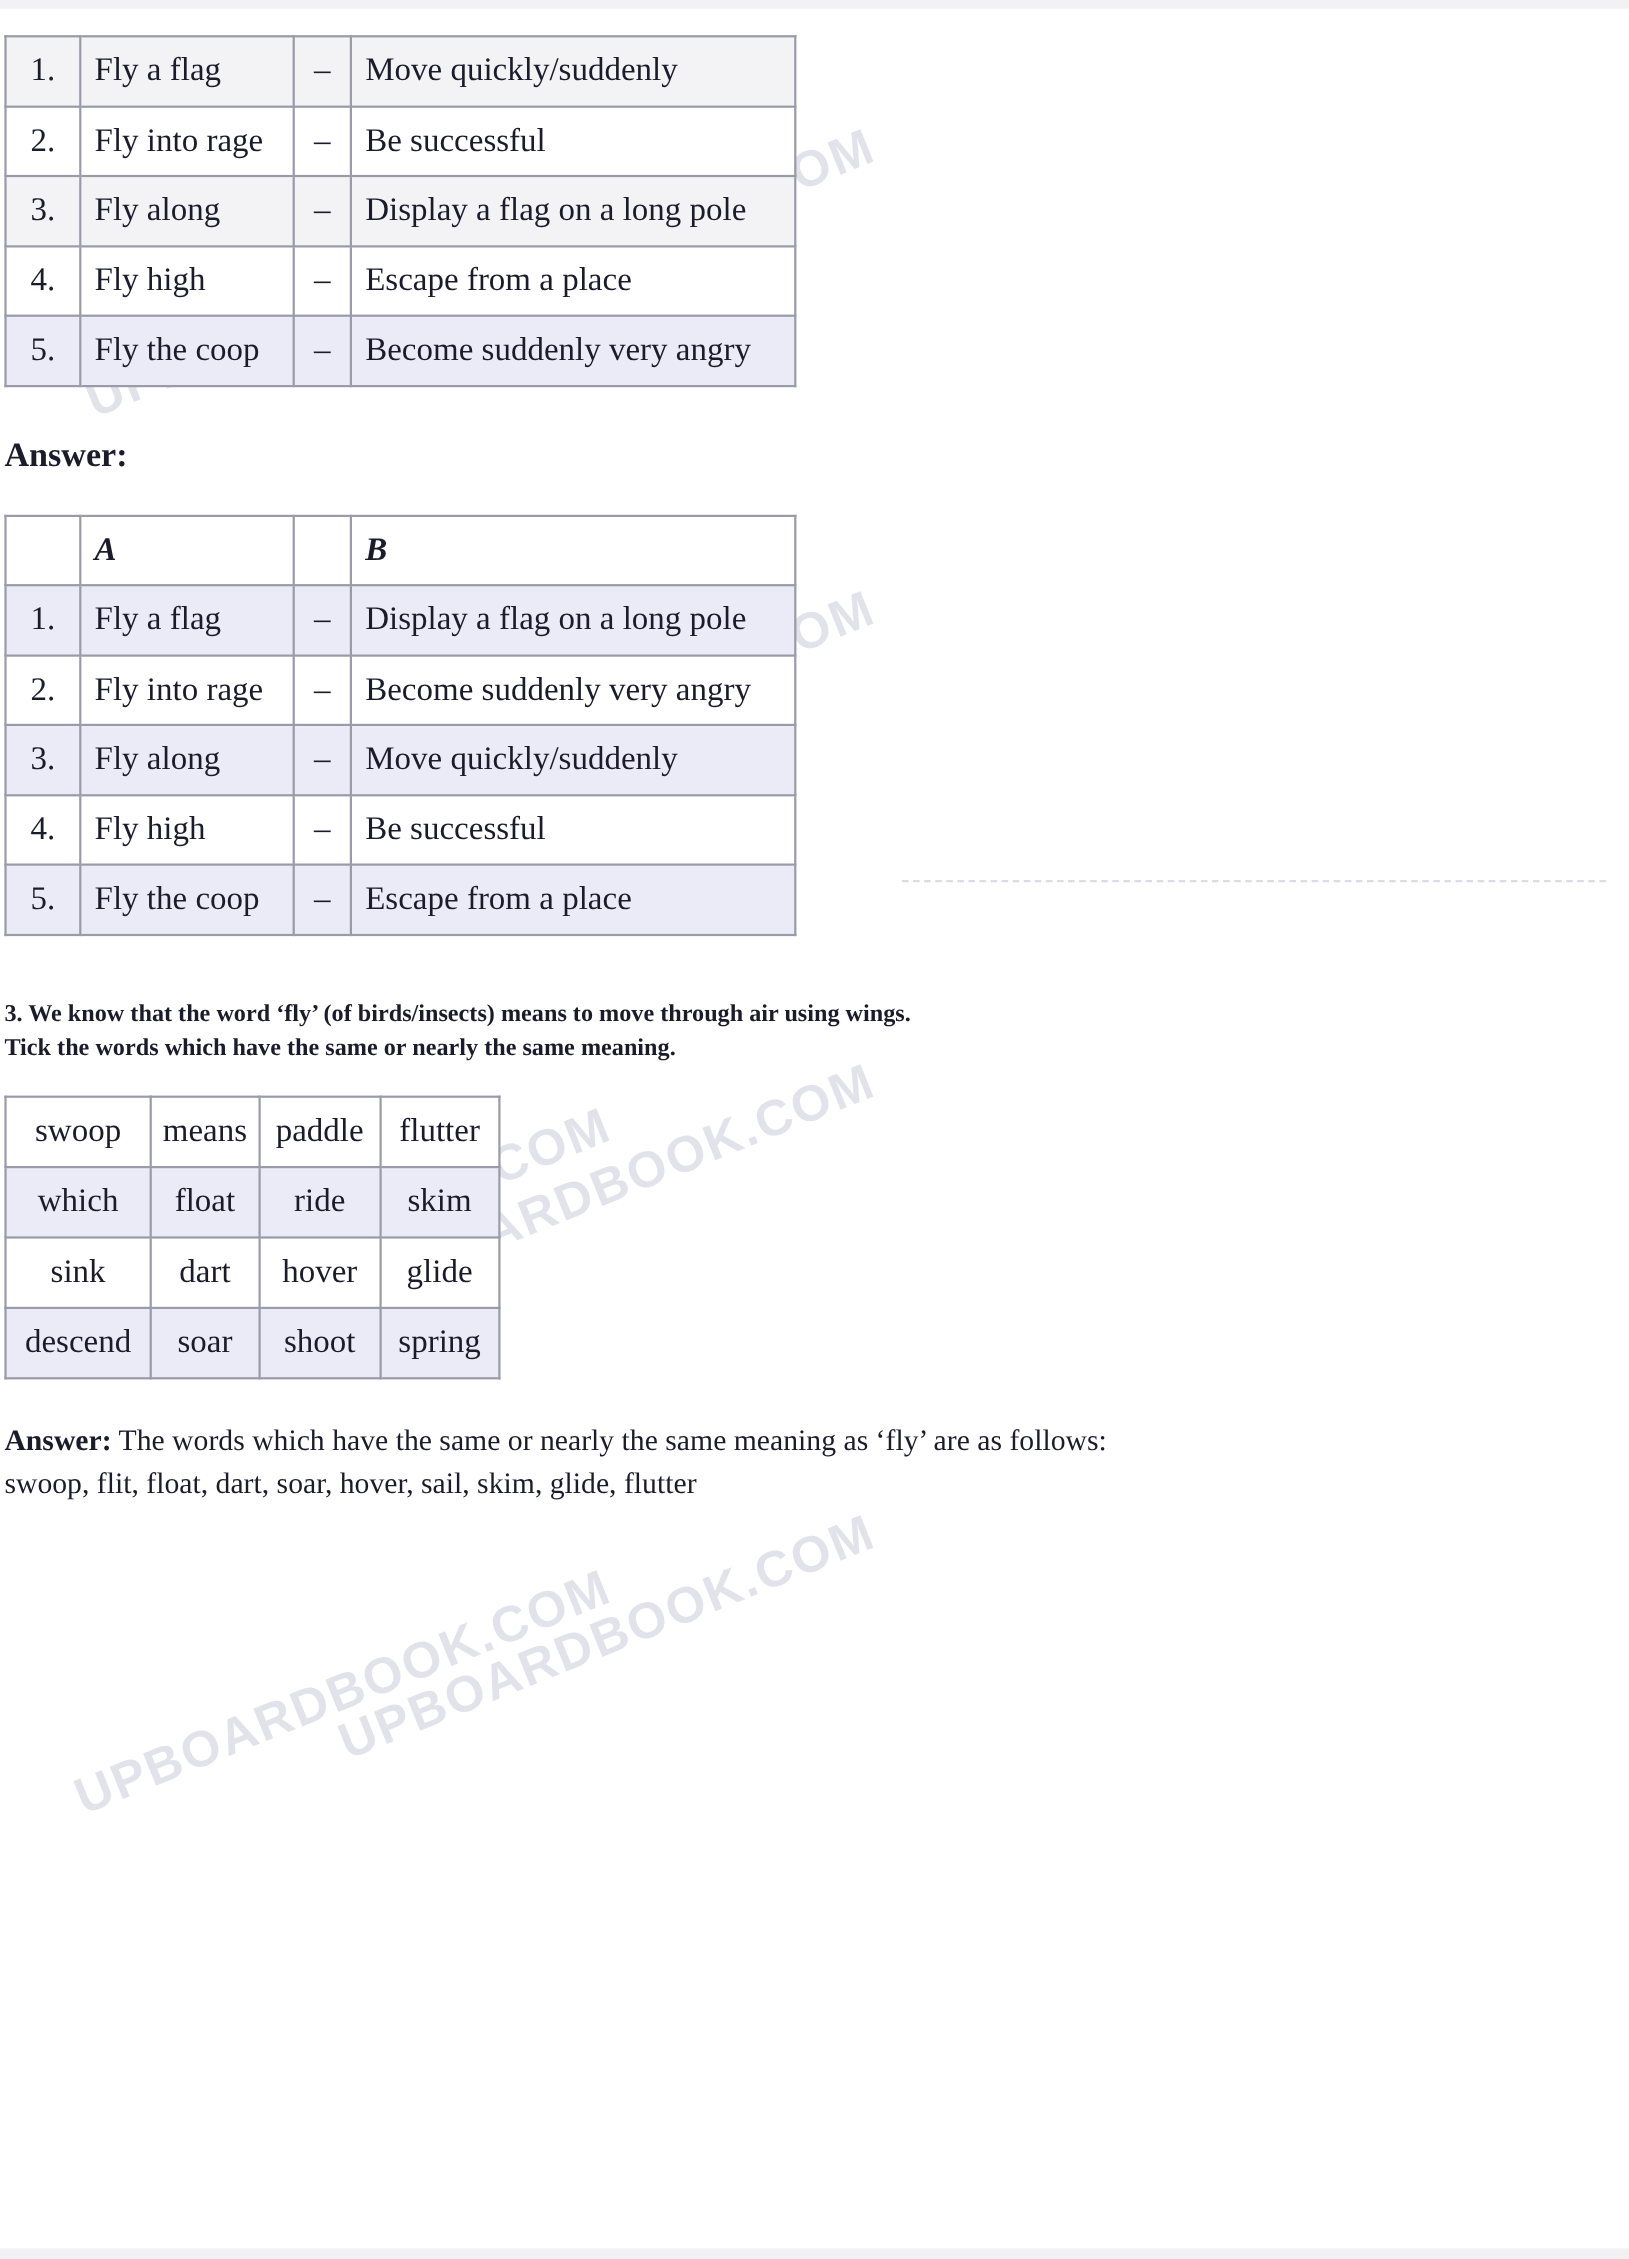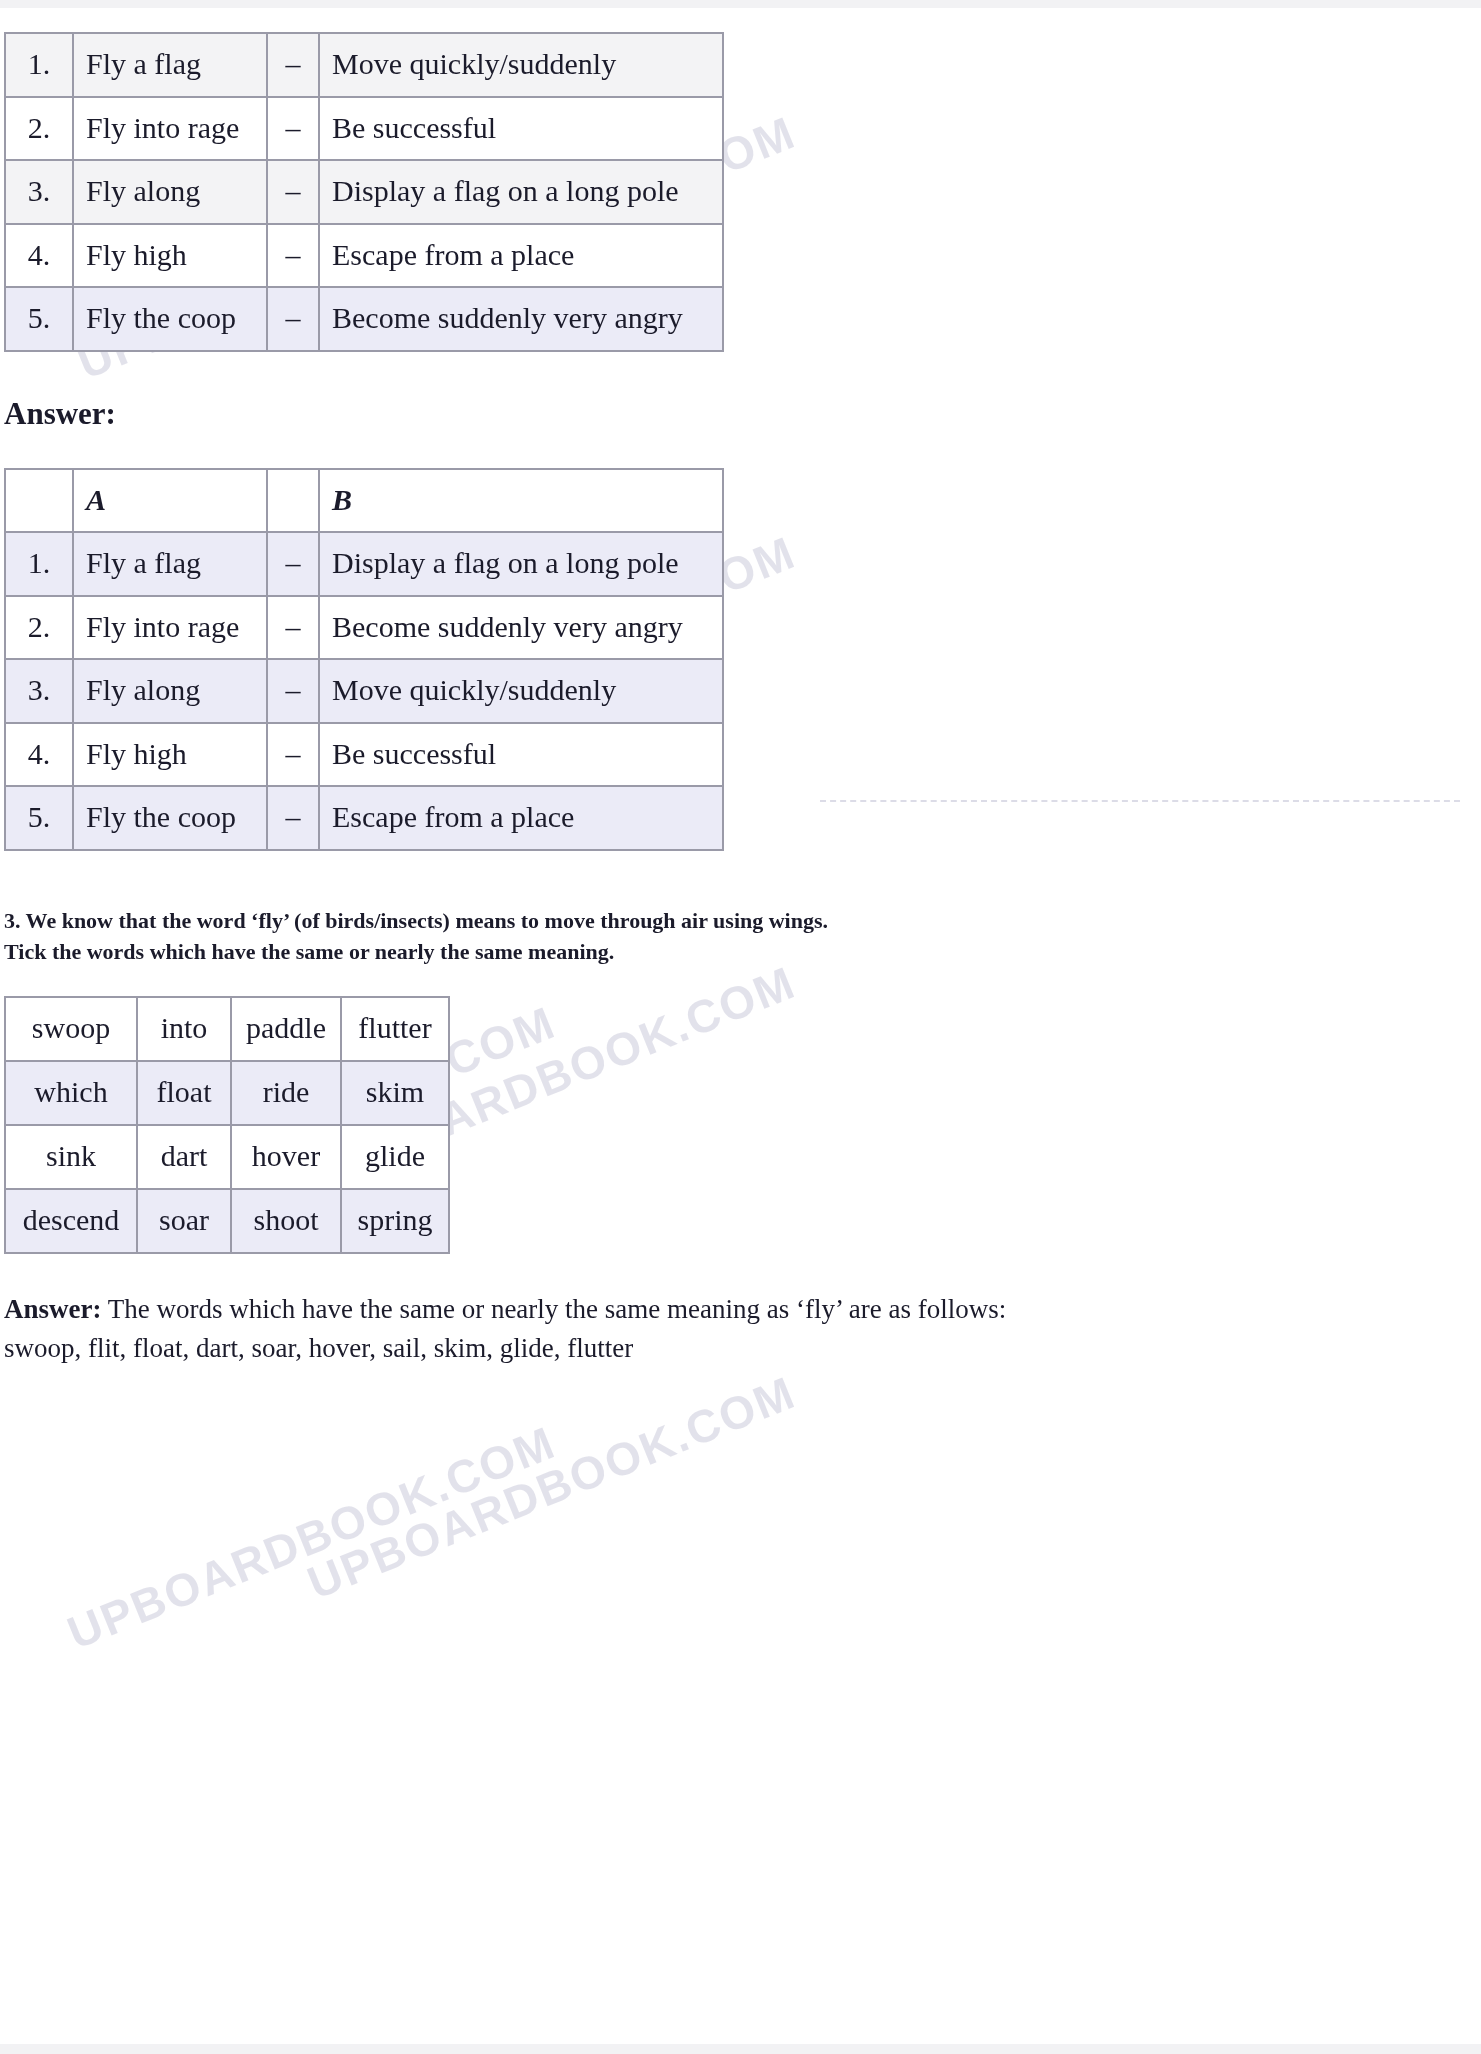--- a/index.html
+++ b/index.html
@@ -265,21 +265,21 @@
       <br>
       <span>Tick the words which have the same or nearly the same meaning.</span>
     </p>
 
     <div class="sp-28"></div>
 
     <table class="wordgrid" id="word-grid">
       <tbody id="word-grid-body">
           <tr class="shade-none">
             <td class="c0">swoop</td>
-            <td class="c1">into</td>
+            <td class="c1">means</td>
             <td class="c2">paddle</td>
             <td class="c3">flutter</td>
           </tr>
           <tr class="shade-lav">
             <td class="c0">which</td>
             <td class="c1">float</td>
             <td class="c2">ride</td>
             <td class="c3">skim</td>
           </tr>
           <tr class="shade-none">

